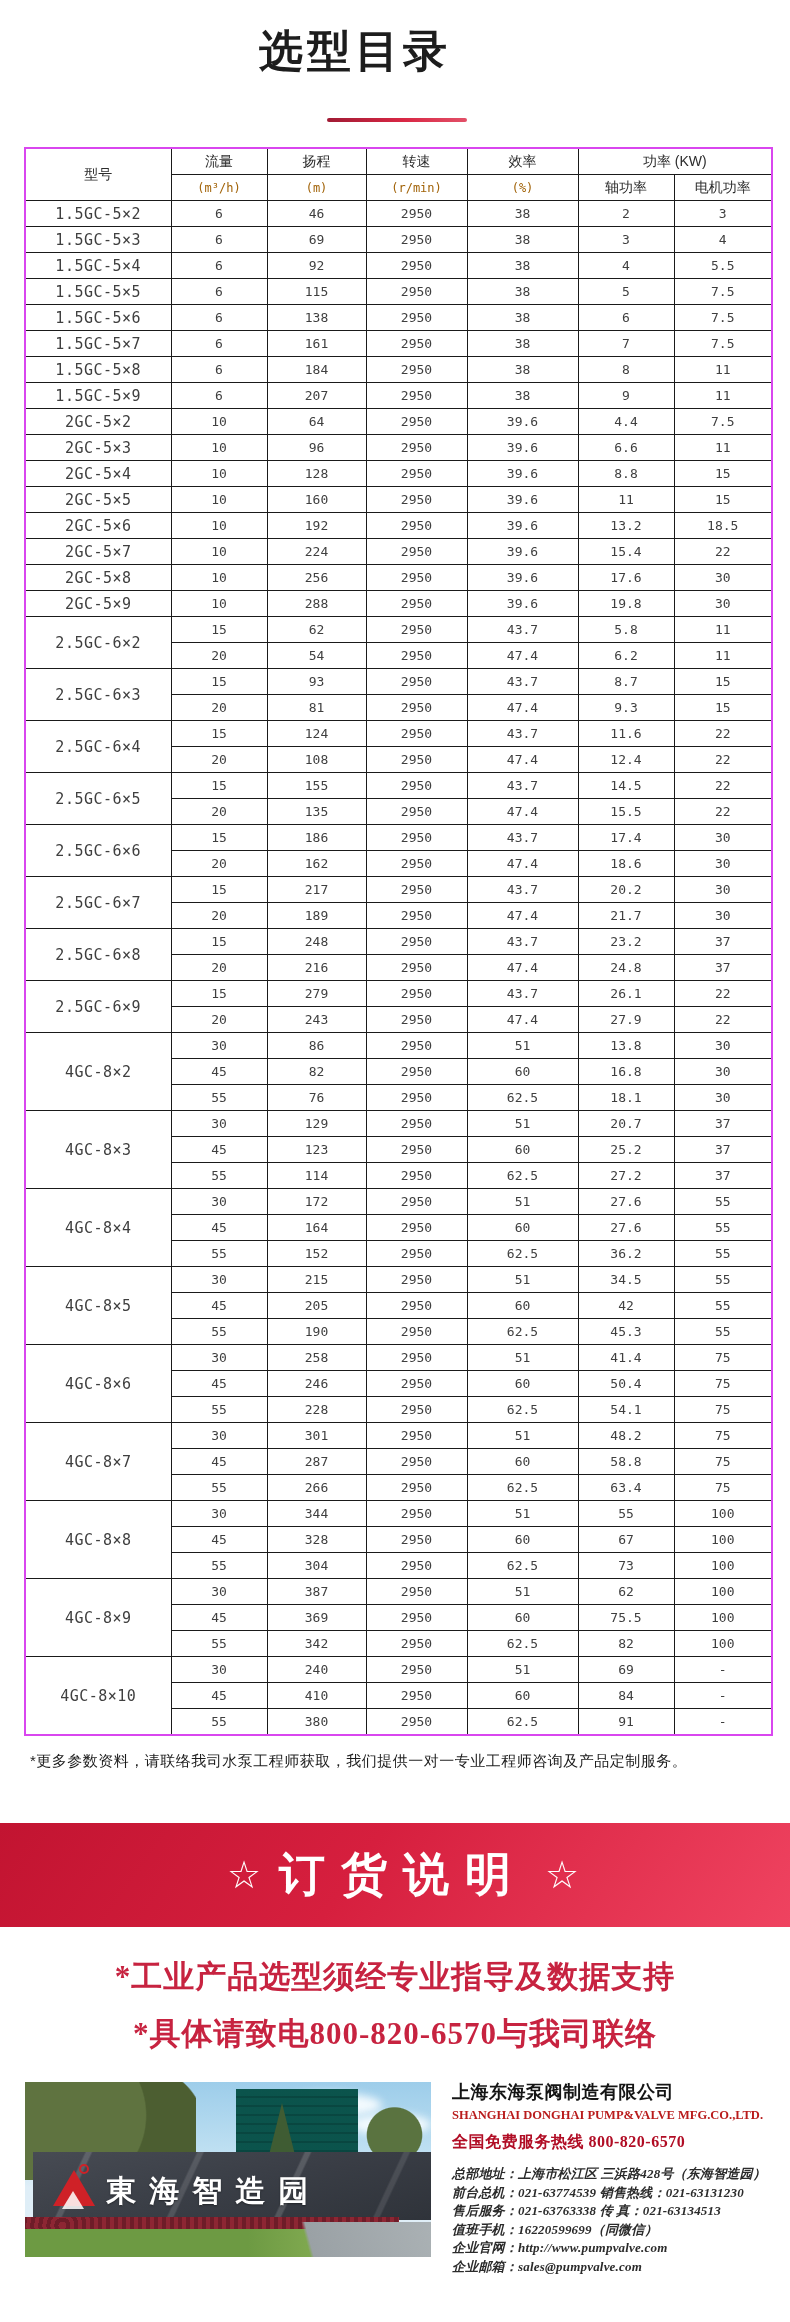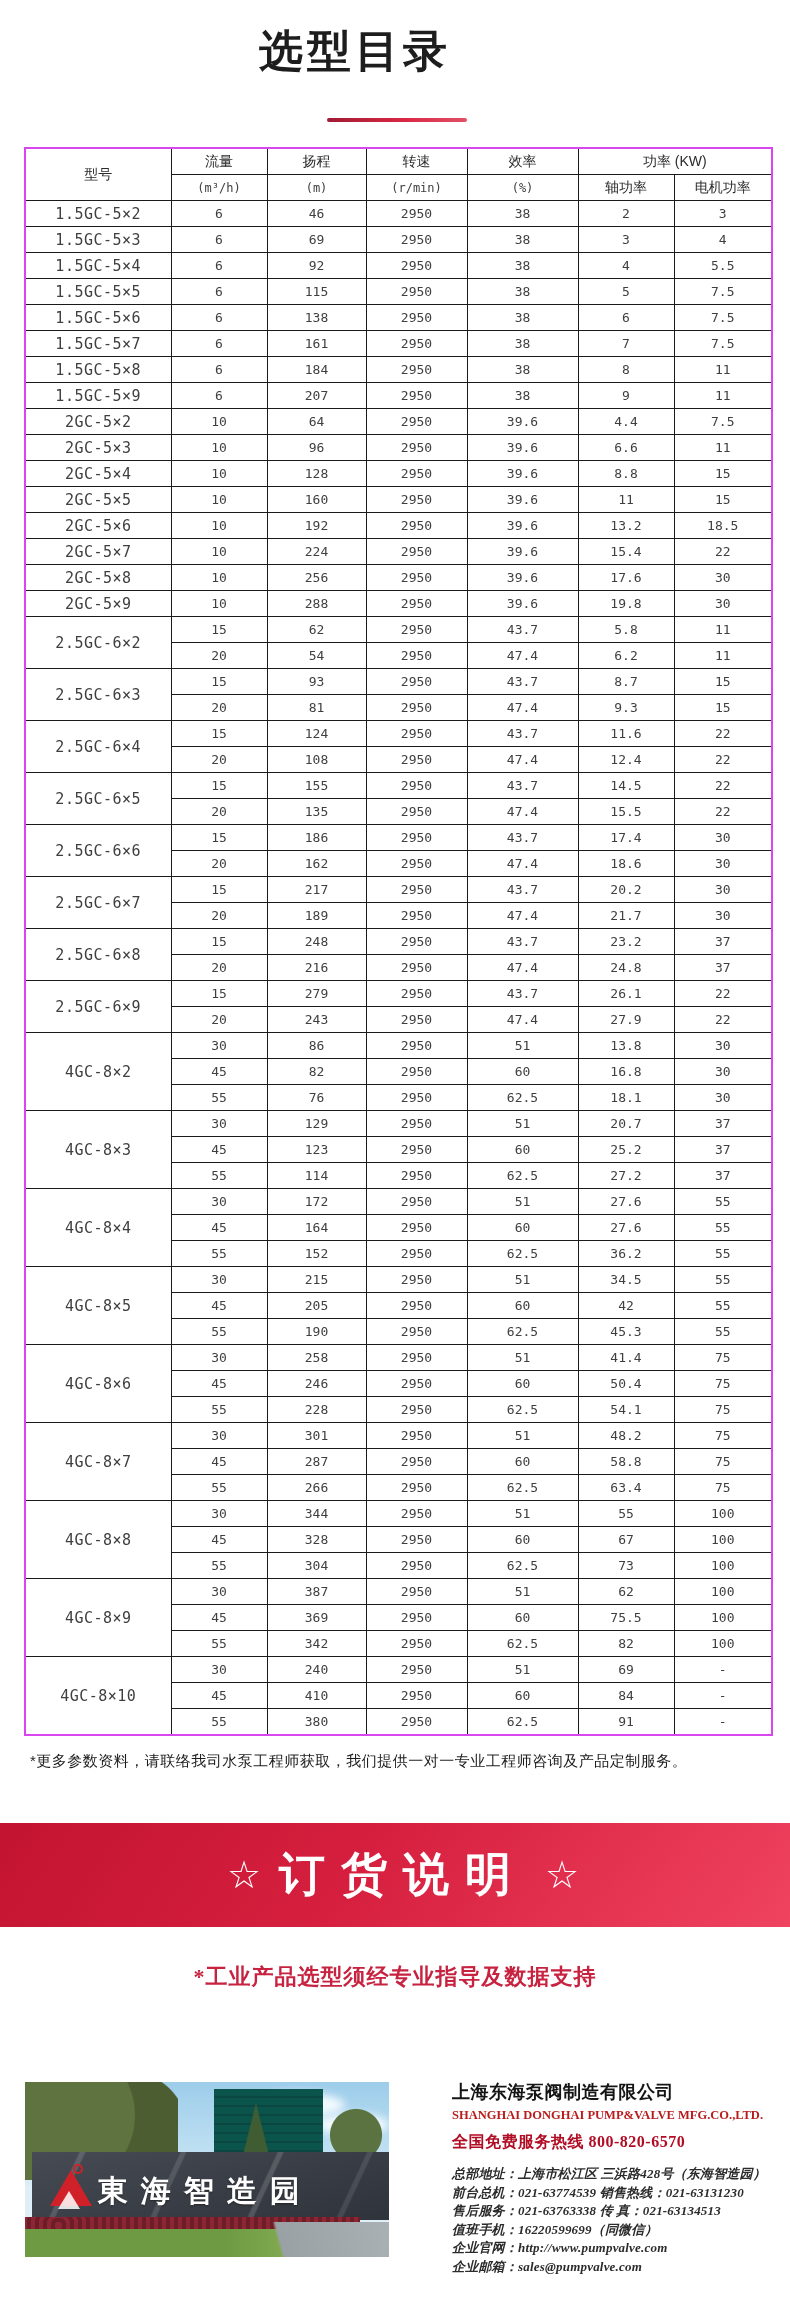--- a/index.html
+++ b/index.html
@@ -11,44 +11,44 @@
     font-size:44px;font-weight:bold;color:#1d1d1d;letter-spacing:4px;}
   .title-underline{position:absolute;top:118px;left:327px;width:140px;height:4px;
     background:linear-gradient(90deg,#a01b34,#d92744 55%,#e25068);border-radius:2px;}
 
   
   .catalog-table{position:absolute;top:147px;left:24px;width:747px;border-collapse:collapse;
     table-layout:fixed;border:2px solid #d946ef;}
   .catalog-table th,.catalog-table td{border:1px solid #1a1a1a;text-align:center;vertical-align:middle;
     padding:0;height:25px;overflow:hidden;white-space:nowrap;}
   .catalog-table th{font-size:14px;font-weight:normal;color:#2c2c2c;}
-  .catalog-table th.unit{font-family:"DejaVu Sans Mono",monospace;font-size:12px;color:#404040;}
+  .catalog-table th.unit{font-family:"DejaVu Sans Mono",monospace;font-size:12px;color:#a16207;}
   .catalog-table td{font-family:"DejaVu Sans Mono",monospace;font-size:13px;color:#3f3f3f;}
   .catalog-table td.model-cell{font-size:15px;letter-spacing:0.5px;}
 
   
   .footnote{position:absolute;top:1752px;left:30px;width:740px;font-size:15px;color:#1c1c1c;
     font-weight:500;letter-spacing:0.5px;}
 
   
   .order-banner{position:absolute;top:1823px;left:0;width:790px;height:104px;
     background:linear-gradient(125deg,#c21431 0%,#d61f3e 45%,#ef4360 85%,#f express 100%);
     background:linear-gradient(125deg,#c21431 0%,#d61f3e 45%,#ef4360 100%);
     display:flex;align-items:center;justify-content:center;}
   .order-banner .banner-text{color:#ffffff;font-size:46px;font-weight:bold;letter-spacing:16px;
     text-indent:16px;display:flex;align-items:center;}
   .order-banner .star{font-size:38px;font-weight:normal;letter-spacing:0;margin:0 2px;}
 
   
   .notice-block{position:absolute;top:1948px;left:0;width:790px;text-align:center;
     font-family:"Liberation Serif",serif;}
-  .notice-line{font-size:22px;font-weight:bold;color:#c72340;line-height:57px;letter-spacing:1px;}
+  .notice-line{font-size:31px;font-weight:bold;color:#c72340;line-height:57px;letter-spacing:1px;}
 
   
-  .company-photo{position:absolute;left:25px;top:2082px;width:364px;height:175px;overflow:hidden;
+  .company-photo{position:absolute;left:25px;top:2082px;width:406px;height:175px;overflow:hidden;
     background:linear-gradient(#9dcdea 0%,#bfe0f2 40%,#dfeef7 60%);}
   .photo-cloud{position:absolute;background:#f3fafe;border-radius:50%;filter:blur(4px);}
   .photo-glass-building{position:absolute;left:52%;top:4%;width:30%;height:40%;
     background:repeating-linear-gradient(180deg,#37948d 0 7px,#2a7d78 7px 9px),
                repeating-linear-gradient(90deg,rgba(255,255,255,.18) 0 1px,transparent 1px 14px);
     background-blend-mode:multiply;background-color:#359089;}
   .photo-trees-left{position:absolute;left:-4%;top:-6%;width:46%;height:62%;
     background:radial-gradient(circle at 30% 40%,#5f7340 0 55%,transparent 56%),
                radial-gradient(circle at 70% 55%,#4c5e31 0 45%,transparent 46%),
                radial-gradient(circle at 45% 75%,#6c8148 0 40%,transparent 41%);}
@@ -638,20 +638,21 @@
   <div class="order-banner">
     <div class="banner-text">
       <span class="star">☆</span>
       <span>订货说明</span>
       <span class="star">☆</span>
     </div>
   </div>
 
   <div class="notice-block">
     <div class="notice-line">*工业产品选型须经专业指导及数据支持</div>
+    <div class="notice-line">*具体请致电800-820-6570与我司联络</div>
   </div>
 
   <div class="company-photo">
     <div class="photo-cloud" style="left:62%;top:6%;width:26%;height:14%;"></div>
     <div class="photo-cloud" style="left:80%;top:18%;width:20%;height:12%;"></div>
     <div class="photo-glass-building"></div>
     <div class="photo-trees-left"></div>
     <div class="photo-trees-right"></div>
     <div class="photo-pine"></div>
     <div class="photo-orange-building"></div>

